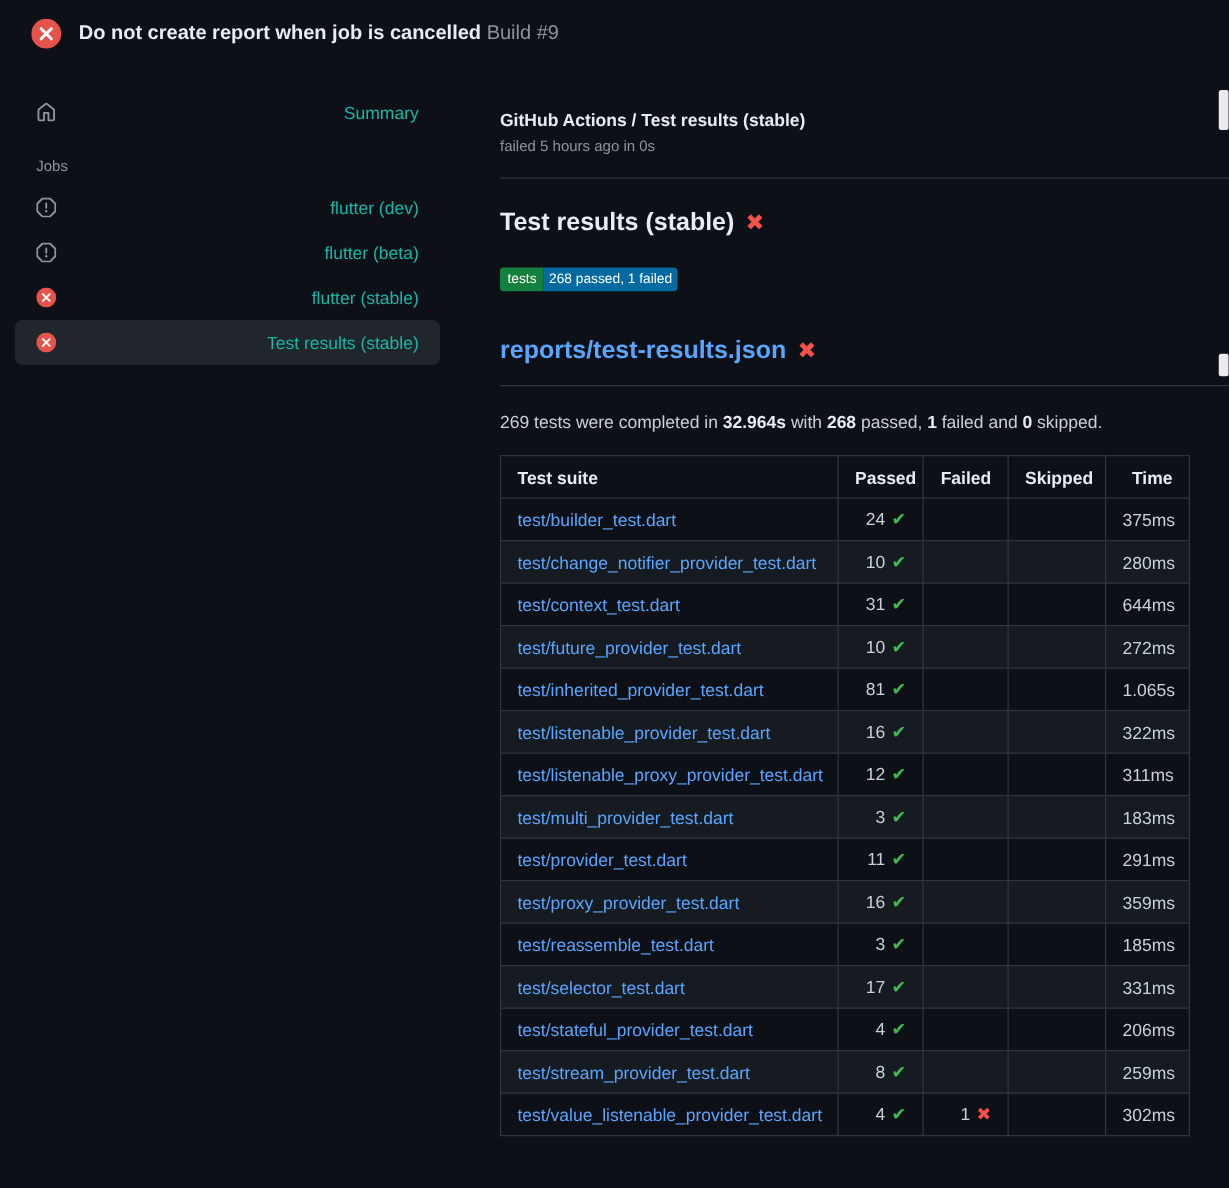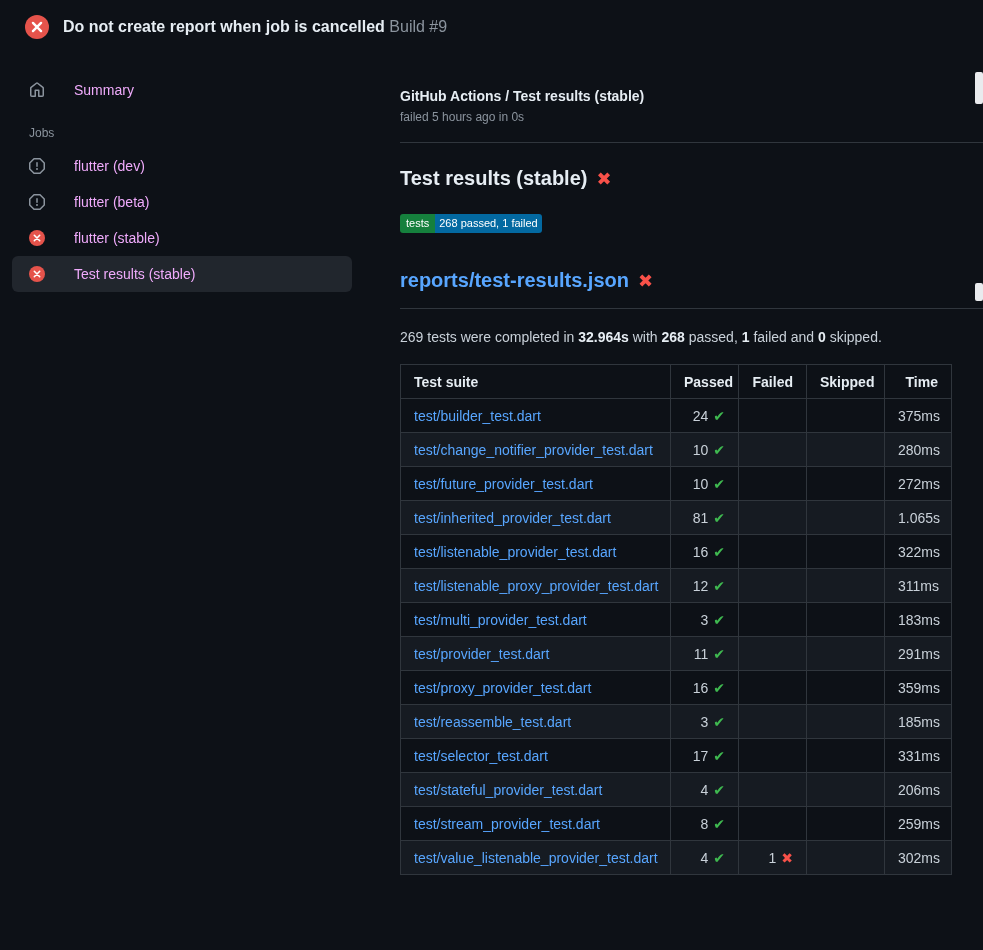--- a/index.html
+++ b/index.html
@@ -13,22 +13,23 @@
 
   
   .topbar { display:flex; align-items:center; gap:14px; padding:15px 25px 10px 25px; }
   .topbar h1 { margin:0; font-size:16px; font-weight:700; color:#e6edf3; }
   .topbar .build { color:#8b949e; font-weight:400; }
 
   
   .sidebar { position:absolute; top:72px; left:12px; width:340px; }
   .side-item {
     display:flex; align-items:center; gap:29px;
-    padding:10px 17px; border-radius:6px; font-size:14px; color:#f0abfc;
+    padding:10px 17px; border-radius:6px; font-size:14px; color:#14b8a6;
     cursor:pointer;
+    justify-content:space-between;
   }
   .side-item.selected { background:#21262d; }
   .jobs-label { color:#8b949e; font-size:12px; padding:18px 17px 8px 17px; }
   .icon16 { width:16px; height:16px; display:inline-flex; flex:none; }
 
   
   .main { position:absolute; top:88px; left:400px; width:633px; }
   .breadcrumb { font-size:14px; font-weight:700; color:#e6edf3; }
   .status-line { font-size:12px; color:#8b949e; margin-top:6px; }
   .divider { border-bottom:1px solid #30363d; margin-top:18px; }
@@ -185,20 +186,27 @@
           <td class="num">375ms</td>
         </tr>
         <tr>
           <td><a href="#">test/change_notifier_provider_test.dart</a></td>
           <td class="num"><span>10</span><span class="check">✔</span></td>
           <td class="num"></td>
           <td class="num"></td>
           <td class="num">280ms</td>
         </tr>
         <tr>
+          <td><a href="#">test/context_test.dart</a></td>
+          <td class="num"><span>31</span><span class="check">✔</span></td>
+          <td class="num"></td>
+          <td class="num"></td>
+          <td class="num">644ms</td>
+        </tr>
+        <tr>
           <td><a href="#">test/future_provider_test.dart</a></td>
           <td class="num"><span>10</span><span class="check">✔</span></td>
           <td class="num"></td>
           <td class="num"></td>
           <td class="num">272ms</td>
         </tr>
         <tr>
           <td><a href="#">test/inherited_provider_test.dart</a></td>
           <td class="num"><span>81</span><span class="check">✔</span></td>
           <td class="num"></td>

